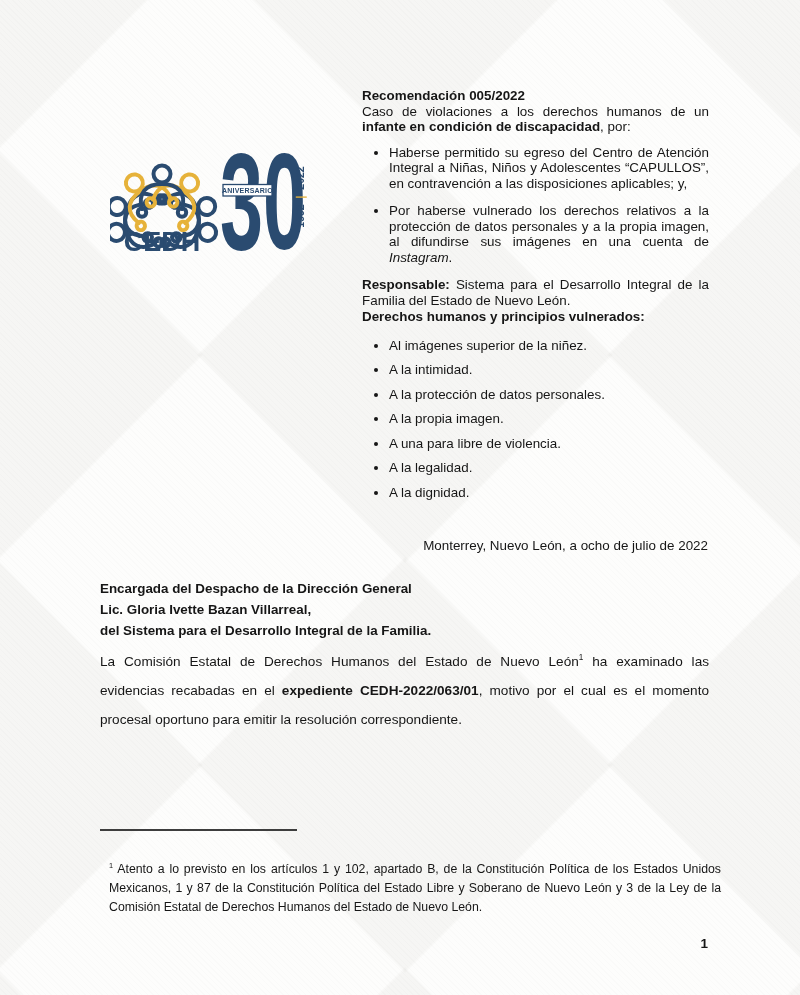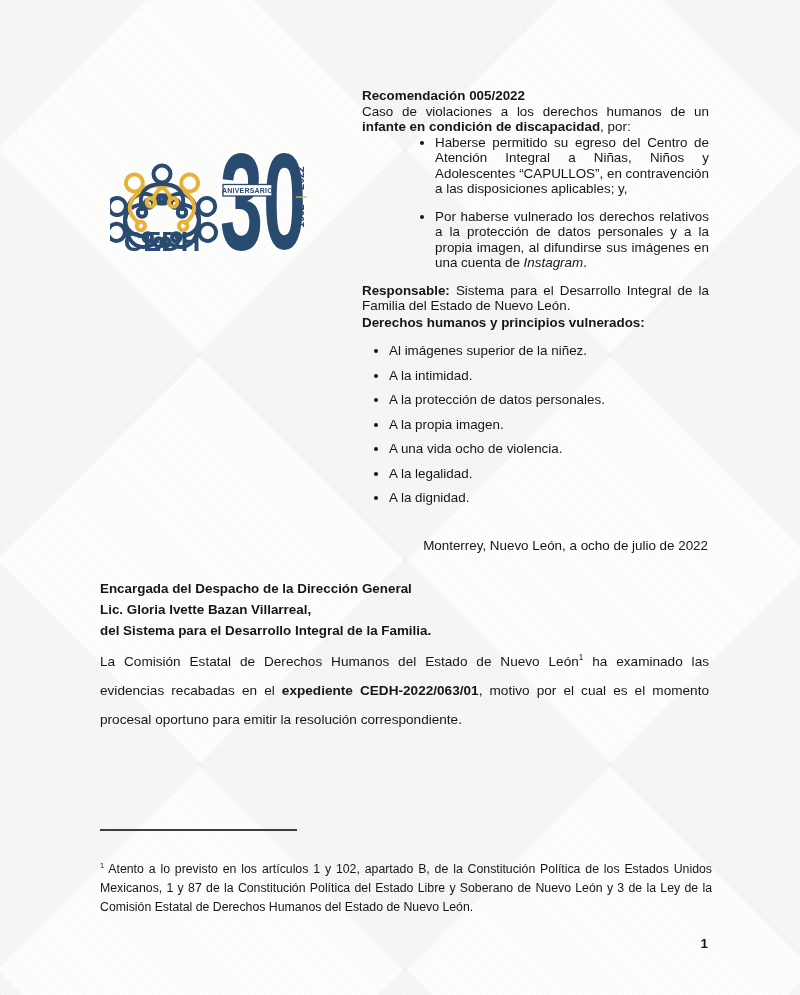--- a/index.html
+++ b/index.html
@@ -33,23 +33,23 @@
   .logo { left: 110px; top: 143px; width: 204px; height: 114px; }
   .logo svg { display: block; width: 100%; height: 100%; }
 
   
   .right-col {
     left: 362px; top: 88px; width: 347px;
     font-size: 13.4px; line-height: 15.5px;
     text-align: justify;
   }
   .right-col .title { font-weight: bold; margin-bottom: 0; text-align: left; }
-  .right-col .case-para { }
+  .right-col .case-para { margin-bottom: 10px; }
   .right-col ul { list-style: disc outside; margin: 0 0 2px 0; padding-left: 27px; }
-  .right-col ul.main-bullets li { margin-bottom: 12px; margin-left: 46px; }
+  .right-col ul.main-bullets li { margin-bottom: 12px; }
   .right-col .responsable { margin-bottom: 1px; }
   .right-col .rights-title { font-weight: bold; margin-bottom: 13px; text-align: left; }
   .right-col ul.rights-list li { margin-bottom: 9px; text-align: left; }
   .em { font-style: italic; }
 
   
   .date-line {
     left: 100px; top: 538px; width: 608px;
     font-size: 13.4px; text-align: right;
   }
@@ -68,21 +68,21 @@
     text-align: justify;
   }
   sup { font-size: 60%; vertical-align: super; line-height: 0; }
 
   
   .footnote-rule {
     left: 100px; top: 829px; width: 197px; height: 0;
     border-top: 2px solid #3d3d3d;
   }
   .footnote {
-    left: 100px; top: 860px; width: 612px;
+    left: 109px; top: 860px; width: 612px;
     font-size: 12.3px; line-height: 19px;
     text-align: justify;
   }
 
   
   .page-number {
     left: 640px; top: 936px; width: 68px;
     font-size: 13.5px; font-weight: bold; text-align: right;
   }
 </style>
@@ -138,21 +138,21 @@
 
     <p class="responsable"><strong>Responsable:</strong><span> Sistema para el Desarrollo Integral de la Familia del Estado de Nuevo León.</span></p>
 
     <p class="rights-title">Derechos humanos y principios vulnerados:</p>
 
     <ul class="rights-list">
       <li><span>Al imágenes superior de la niñez.</span></li>
       <li><span>A la intimidad.</span></li>
       <li><span>A la protección de datos personales.</span></li>
       <li><span>A la propia imagen.</span></li>
-      <li><span>A una vida ocho de violencia.</span></li>
+      <li><span>A una para libre de violencia.</span></li>
       <li><span>A la legalidad.</span></li>
       <li><span>A la dignidad.</span></li>
     </ul>
   </div>
 
   <div class="abs date-line">Monterrey, Nuevo León, a ocho de julio de 2022</div>
 
   <div class="abs addressee">
     <div>Encargada del Despacho de la Dirección General</div>
     <div>Lic. Gloria Ivette Bazan Villarreal,</div>

